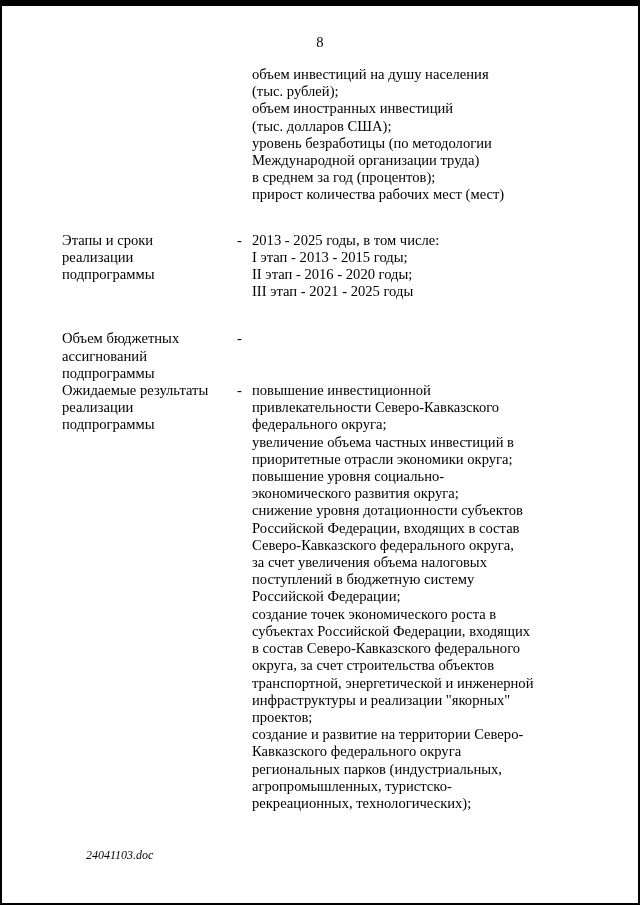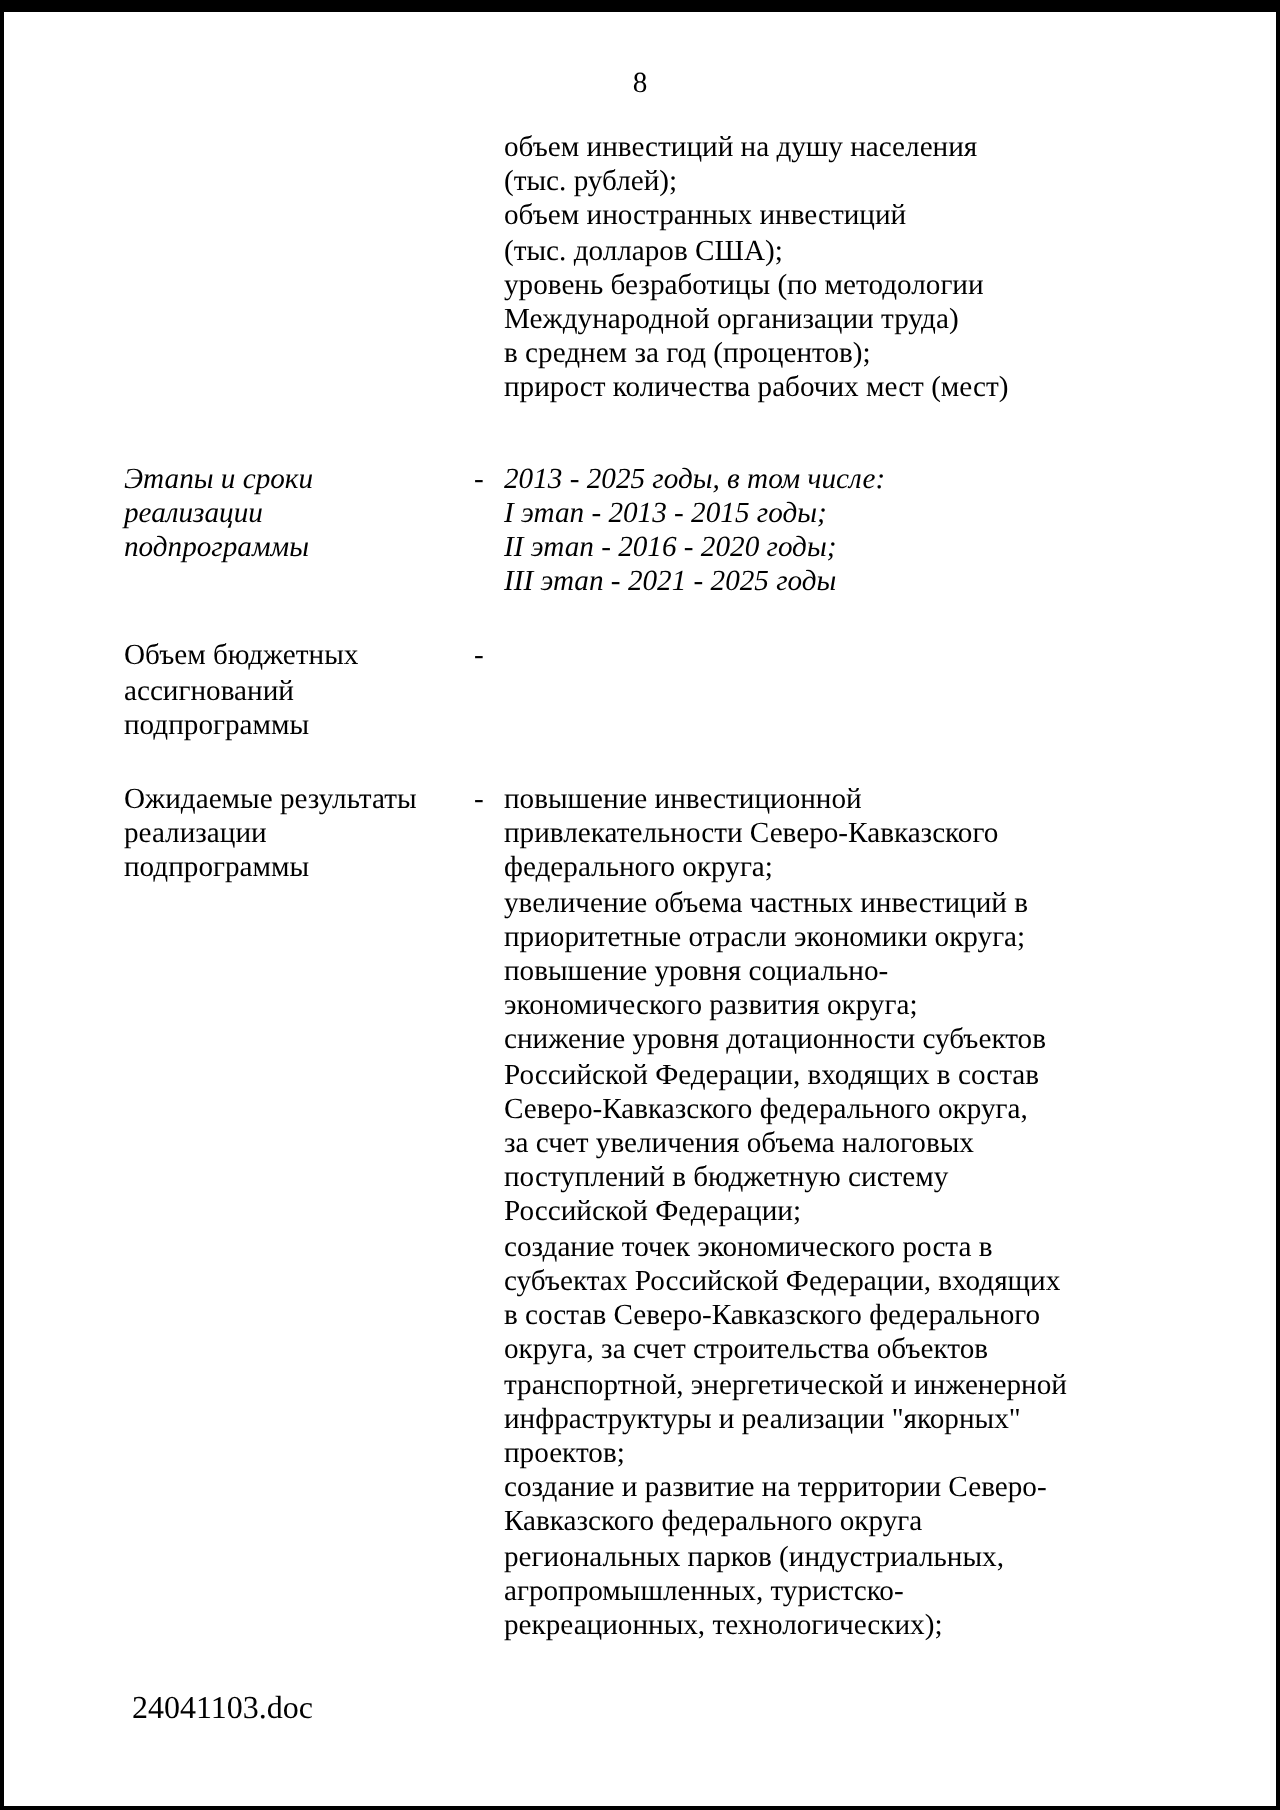--- a/index.html
+++ b/index.html
@@ -48,29 +48,30 @@
     width: 175px;
   }
   .dash {
     flex: 0 0 15px;
     width: 15px;
   }
   .value {
     flex: 1;
   }
   .row-continuation { margin-top: 0; }
-  .row-stages  { margin-top: 28px; font-style: italic; }
-  .row-budget  { margin-top: 20px; }
-  .row-results { margin-top: 20px; }
+  .row-stages  { margin-top: 28px; }
+  .row-budget  { margin-top: 30px; }
+  .row-results { }
   .footer {
     position: absolute;
-    left: 64px;
+    left: 84px;
     bottom: 42px;
-    font-size: 16px;
+    font-size: 12px;
     line-height: 12px;
+    font-style: italic;
   }
 </style>
 </head>
 <body>
 
 <div class="page">
 
   <div class="page-number">8</div>
 
   <div class="content">

